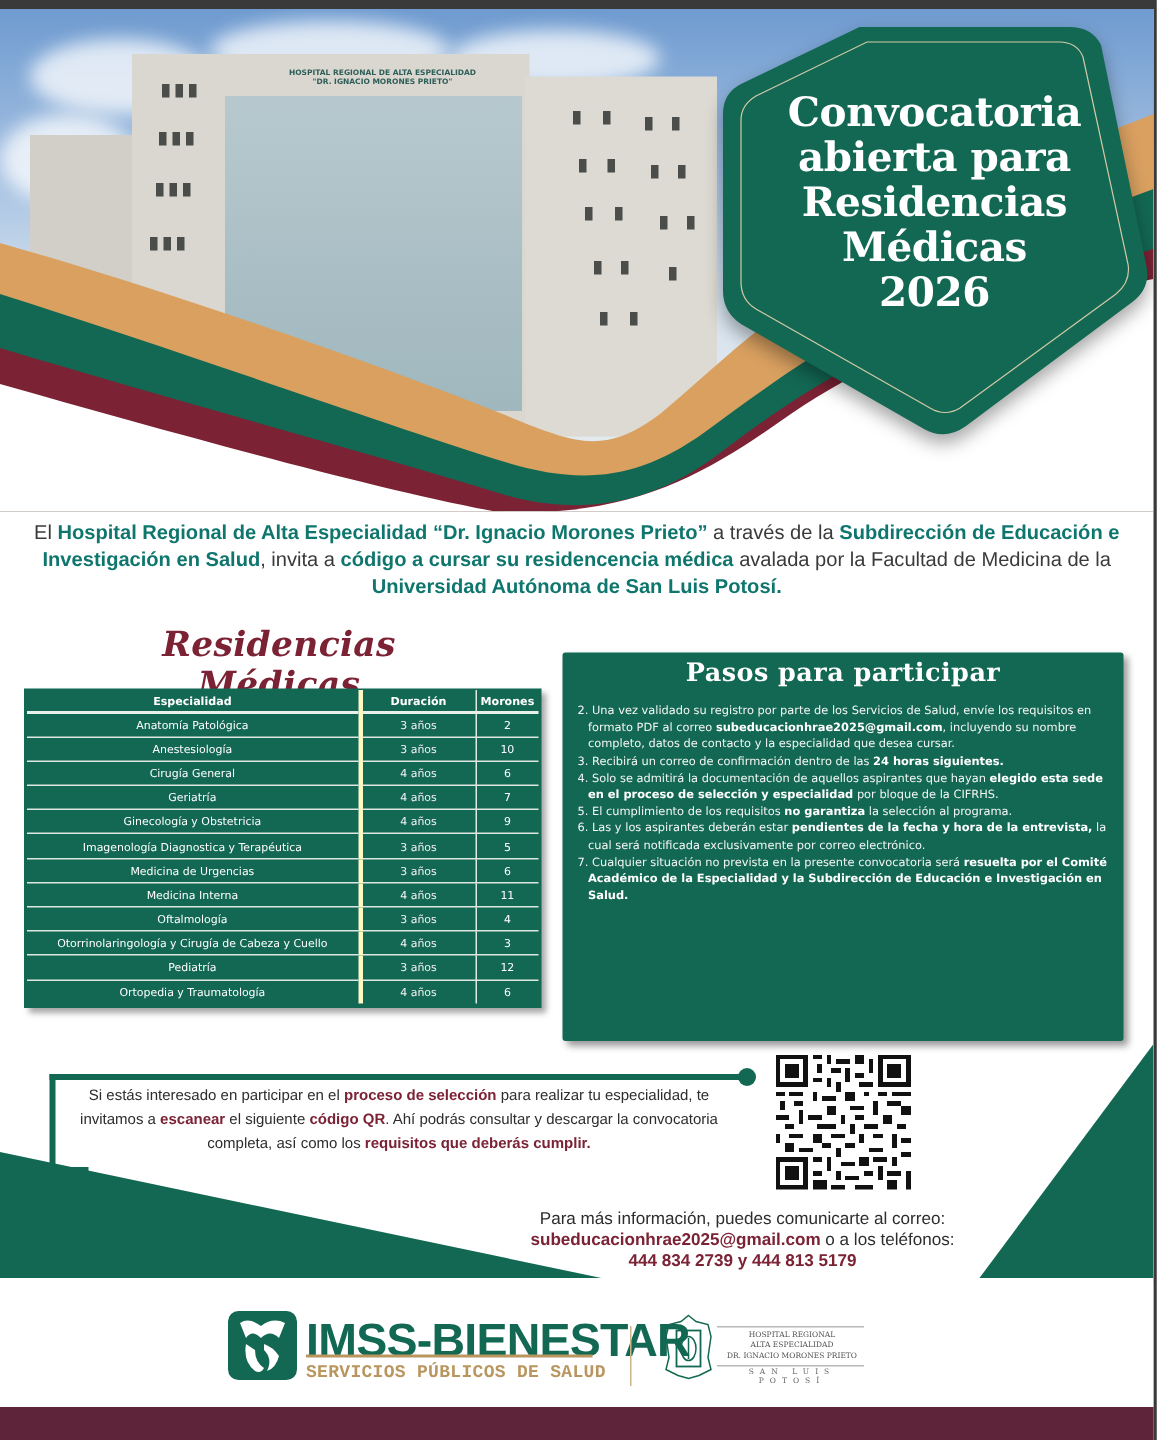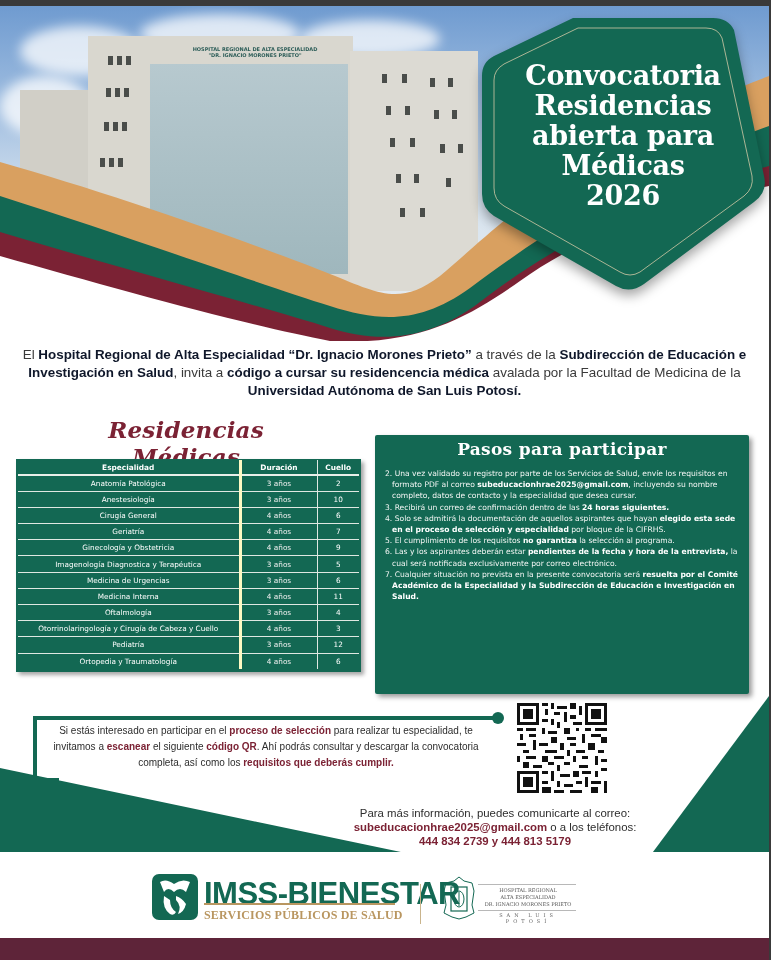--- a/index.html
+++ b/index.html
@@ -17,21 +17,21 @@
   .bands { position: absolute; left: 0; top: 0; width: 769px; height: 335px; }
 
   .hexagon-wrap { position: absolute; left: 478px; top: 10px; width: 290px; height: 280px; filter: drop-shadow(0 6px 6px rgba(0,0,0,0.35)); }
   .hexagon-title { position: absolute; left: 478px; top: 55px; width: 290px; text-align: center;
     color: #ffffff; font-family: "DejaVu Serif", serif; font-weight: bold; font-size: 27px; line-height: 30px; letter-spacing: -0.3px; }
   .hexagon-title span { display: block; }
 
   
   .intro { position: absolute; left: 10px; top: 340px; width: 749px; text-align: center;
     font-family: "Liberation Sans", sans-serif; font-size: 13.4px; line-height: 18px; color: #3a3a3a; }
-  .intro b { color: #0f172a; }
+  .intro b { color: #0f766e; }
 
   
   .res-title { position: absolute; left: 52px; top: 410px; width: 268px; text-align: center;
     font-family: "DejaVu Serif", serif; font-weight: bold; font-size: 23px; color: #7b2234; letter-spacing: 0.2px; font-style: italic; }
   .table-wrap { position: absolute; left: 16px; top: 453px; width: 345px; background: #136853;
     box-shadow: 3px 3px 4px rgba(0,0,0,0.35); padding: 1px 2px 3px 2px; }
   table { width: 100%; border-collapse: collapse; font-family: "DejaVu Sans", sans-serif; color: #ffffff; }
   th { font-size: 7.4px; font-weight: bold; height: 15px; border-bottom: 2px solid #e9efe9; }
   td { font-size: 7.3px; height: 16.2px; text-align: center; border-bottom: 1.5px solid #dfe8e2; }
   tr:last-child td { border-bottom: none; }
@@ -60,21 +60,21 @@
     font-family: "Liberation Sans", sans-serif; font-size: 11.4px; line-height: 14px; color: #2d2d2d; }
   .contact b { color: #7b2234; }
 
   
   .footer-white { position: absolute; left: 0; top: 846px; width: 769px; height: 86px; background: #ffffff; }
   .footer-bar { position: absolute; left: 0; top: 932px; width: 771px; height: 28px; background: #5e2439; }
   .logo-imss { position: absolute; left: 152px; top: 868px; width: 46px; height: 46px; border-radius: 7px; background: #136853; }
   .imss-name { position: absolute; left: 204px; top: 870px; font-family: "Liberation Sans", sans-serif; font-weight: bold;
     font-size: 31px; color: #136853; letter-spacing: -0.5px; }
   .imss-rule { position: absolute; left: 204px; top: 897px; width: 191px; height: 2px; background: #b99660; }
-  .imss-sub { position: absolute; left: 204px; top: 902px; font-family: Liberation Serif, serif; font-weight: bold;
+  .imss-sub { position: absolute; left: 204px; top: 902px; font-family: Liberation Mono, monospace; font-weight: bold;
     font-size: 12px; color: #b99660; letter-spacing: 0.2px; }
   .logo-divider { position: absolute; left: 420px; top: 878px; width: 1px; height: 40px; background: #c9b48c; }
   .hosp-emblem { position: absolute; left: 442px; top: 869px; width: 34px; height: 46px; }
   .hosp-rule { position: absolute; left: 478px; height: 1px; background: #b8b8b8; width: 98px; }
   .hosp-text { position: absolute; left: 478px; top: 881px; width: 100px; text-align: center;
     font-family: "DejaVu Serif", serif; font-size: 5px; line-height: 7px; color: #555; }
   .hosp-city { position: absolute; left: 478px; top: 906px; width: 100px; text-align: center;
     font-family: "DejaVu Serif", serif; font-size: 5px; letter-spacing: 4px; color: #666; }
 </style>
 </head>
@@ -135,39 +135,39 @@
       <path d="M0 250 C120 284 250 320 330 335 L0 335 Z" fill="#ffffff"></path>
       <path d="M330 335 C420 340 470 310 520 275 C580 232 660 200 769 180 L769 335 Z" fill="#ffffff"></path>
     </svg>
 
     <svg class="hexagon-wrap" viewBox="0 0 290 280">
       <path d="M95 2 L235 2 Q250 2 256 14 L286 160 Q290 176 276 186 L166 268 Q152 278 138 270 L16 200 Q4 192 4 178 L4 60 Q4 46 16 40 Z" fill="#136853"></path>
       <path d="M100 12 L228 12 Q240 12 244 22 L274 160 Q276 172 266 180 L162 256 Q152 262 142 256 L26 190 Q16 184 16 172 L16 64 Q16 54 26 48 Z" fill="none" stroke="#d2c9a6" stroke-width="0.8"></path>
     </svg>
     <div class="hexagon-title">
       <span>Convocatoria</span>
+      <span>abierta para</span>
       <span>Residencias</span>
-      <span>abierta para</span>
       <span>Médicas</span>
       <span>2026</span>
     </div>
   </div>
 
   <p class="intro">
     <span>El </span><b>Hospital Regional de Alta Especialidad “Dr. Ignacio Morones Prieto”</b><span> a través de la </span><b>Subdirección de Educación e Investigación en Salud</b><span>, invita a </span><b>código a cursar su residencencia médica</b><span> avalada por la Facultad de Medicina de la </span><b>Universidad Autónoma de San Luis Potosí.</b>
   </p>
 
   <div class="res-title">Residencias Médicas</div>
   <div class="table-wrap">
     <table>
       <thead>
         <tr>
           <th class="c1">Especialidad</th>
           <th class="c2">Duración</th>
-          <th class="c3">Cuello</th>
+          <th class="c3">Morones</th>
         </tr>
       </thead>
       <tbody>
         <tr>
             <td class="c1">Anatomía Patológica</td>
             <td class="c2">3 años</td>
             <td class="c3">2</td>
           </tr>
         <tr>
             <td class="c1">Anestesiología</td>

